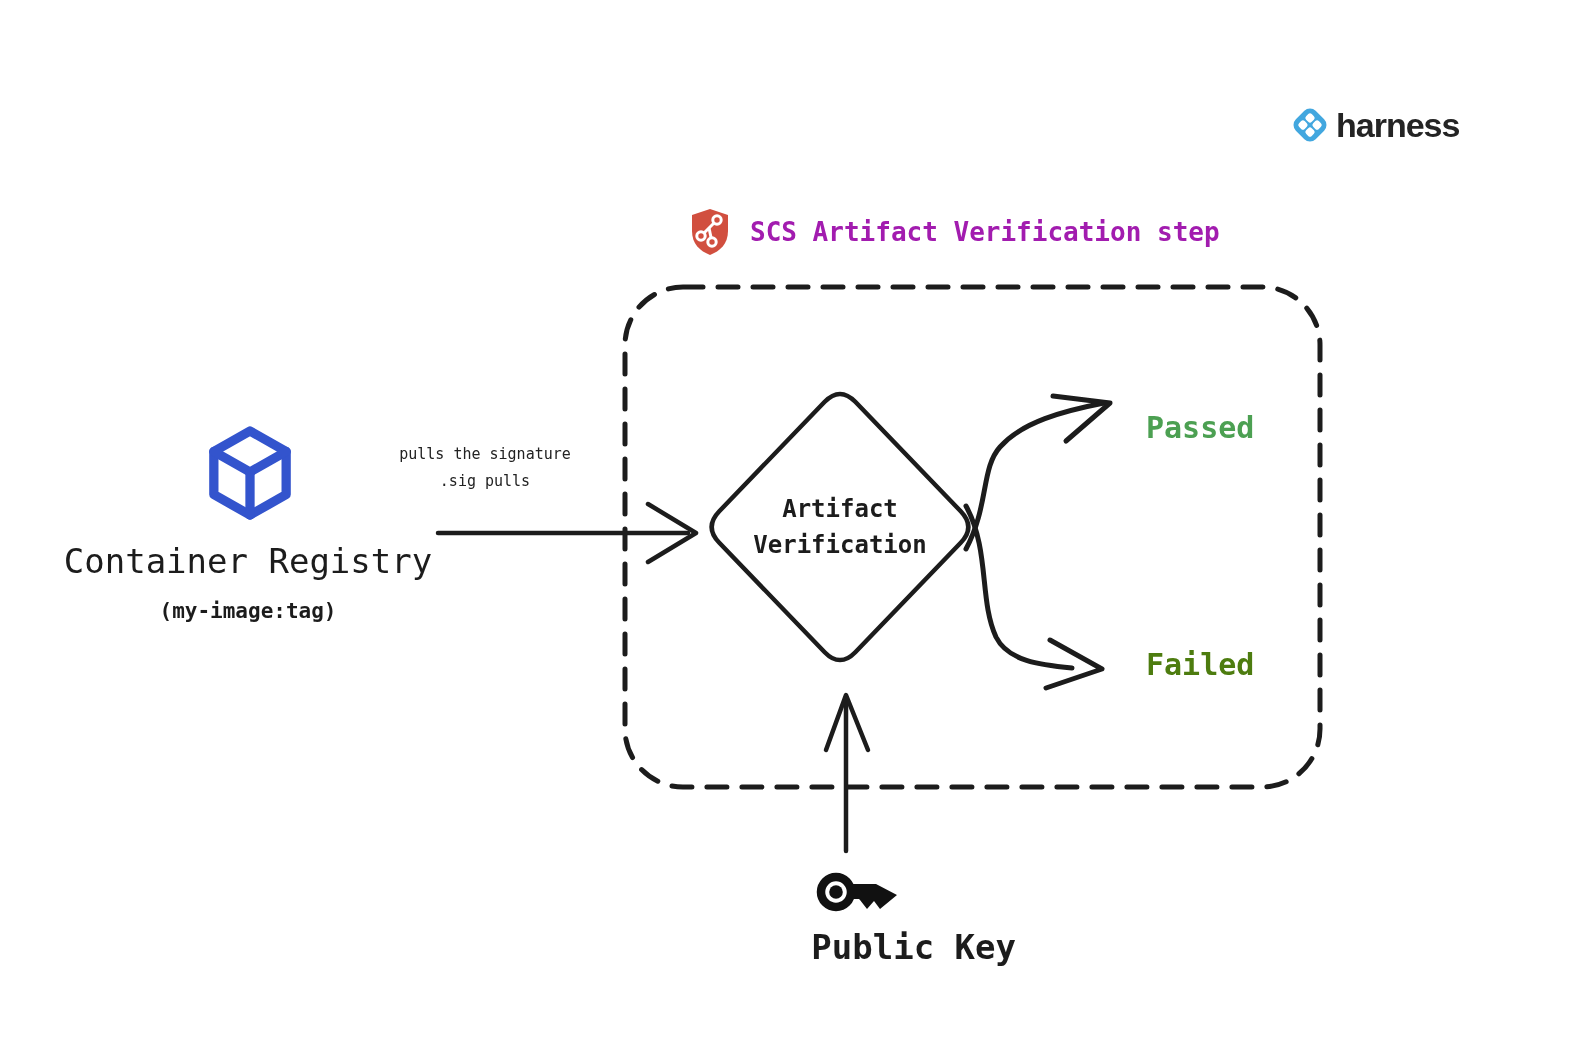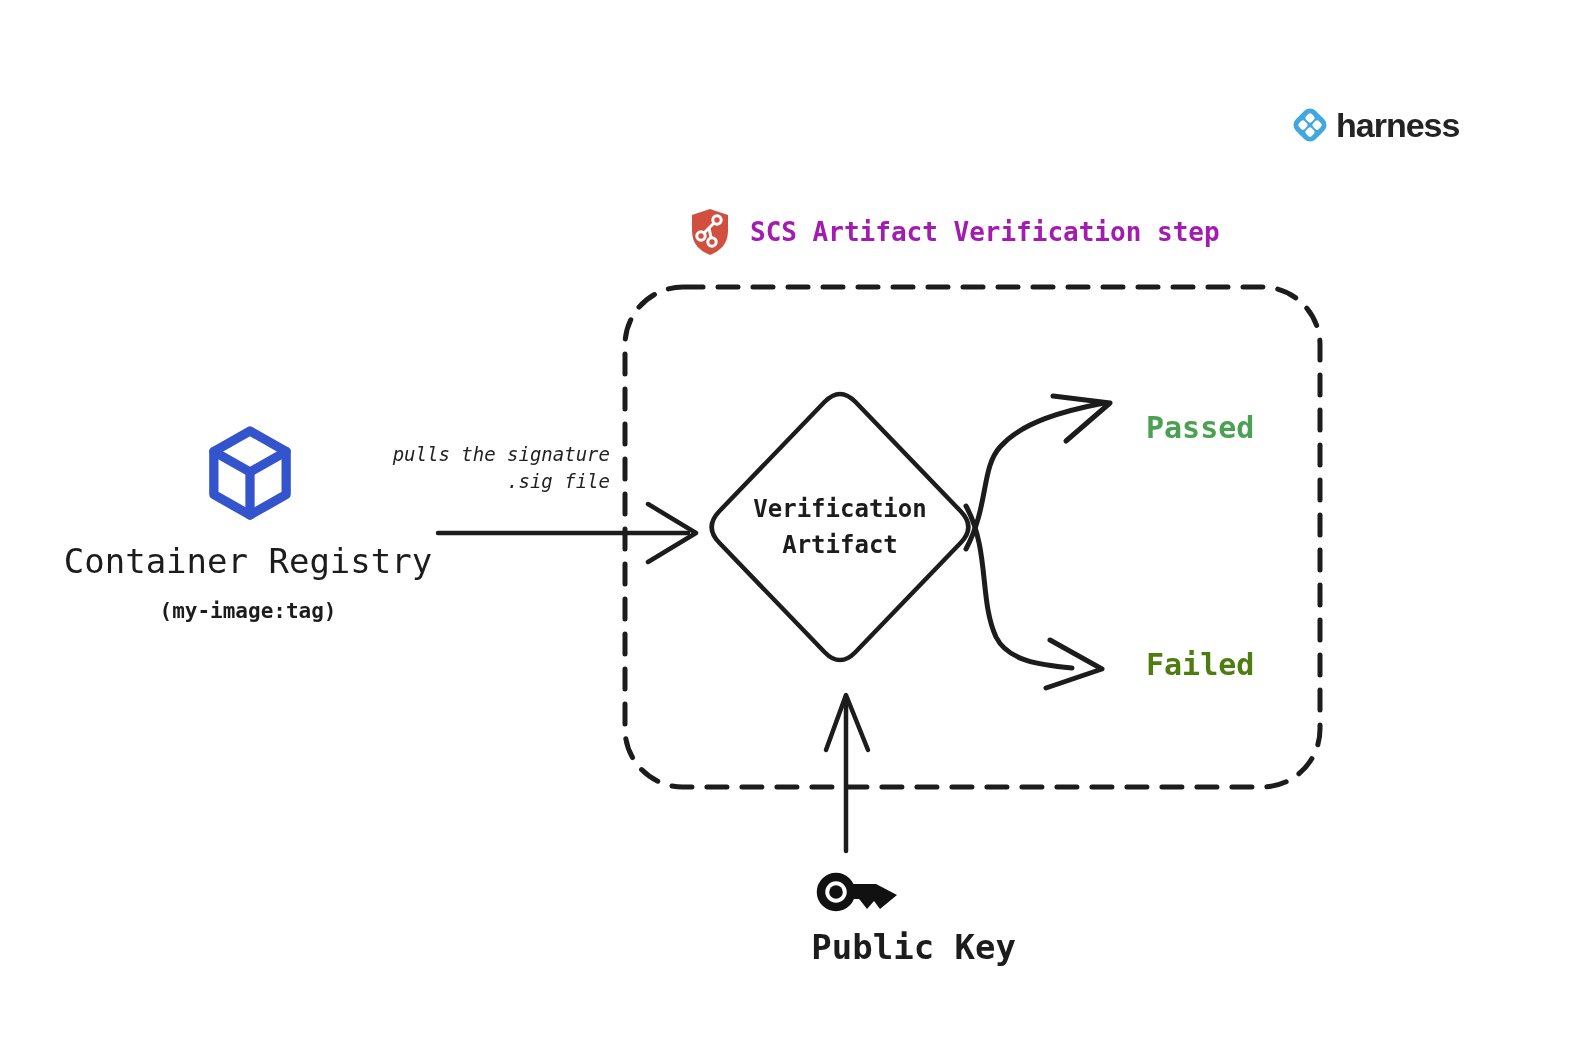--- a/index.html
+++ b/index.html
@@ -20,22 +20,22 @@
   .step-title-text { font-size: 26px; font-weight: bold; color: #a21caf; white-space: nowrap; }
 
   
   .registry-icon { left: 207px; top: 425px; }
   .registry-label { left: 42px; top: 541px; width: 412px; text-align: center;
     font-size: 34px; font-weight: normal; white-space: nowrap; }
   .registry-sublabel { left: 42px; top: 599px; width: 412px; text-align: center;
     font-size: 21px; font-weight: bold; white-space: nowrap; }
 
   
-  .pull-label { left: 360px; top: 441px; width: 250px; text-align: right;
-    font-size: 19px; line-height: 27px; color: #222; font-style: italic; }
+  .pull-label { left: 360px; top: 441px; width: 250px; text-align: center;
+    font-size: 15px; line-height: 27px; color: #222; }
 
   
   .decision-text { left: 730px; top: 491px; width: 220px; text-align: center;
     font-size: 24px; font-weight: bold; line-height: 36px; }
 
   
   .outcome { font-size: 30px; font-weight: bold; white-space: nowrap; }
   .outcome-passed { left: 1146px; top: 382px; color: #4ca052; margin-top: 28px; }
   .outcome-failed { left: 1146px; top: 647px; color: #4d7c0f; }
 
@@ -114,26 +114,26 @@
     <path d="M44 5 L81 26 L81 70 L44 91 L7 70 L7 26 Z"></path>
     <path d="M7 26 L44 47 L81 26"></path>
     <path d="M44 47 L44 91"></path>
   </svg>
 </div>
 <div class="abs registry-label">Container Registry</div>
 <div class="abs registry-sublabel">(my-image:tag)</div>
 
 <div class="abs pull-label">
   <div>pulls the signature</div>
-  <div>.sig file</div>
+  <div>.sig pulls</div>
 </div>
 
 <div class="abs decision-text">
+  <div>Artifact</div>
   <div>Verification</div>
-  <div>Artifact</div>
 </div>
 
 <div class="abs outcome outcome-passed">Passed</div>
 <div class="abs outcome outcome-failed">Failed</div>
 
 <div class="abs key-icon">
   <svg width="88" height="54" viewBox="0 0 88 54">
     <circle cx="21" cy="28" r="15" fill="none" stroke="#111" stroke-width="8.5"></circle>
     <circle cx="21" cy="28" r="6.8" fill="#111"></circle>
     <path d="M35 20 H61 L82 31 L65 45 L59 37 L52 45 L45 36 L44 35 H35 Z" fill="#111"></path>

